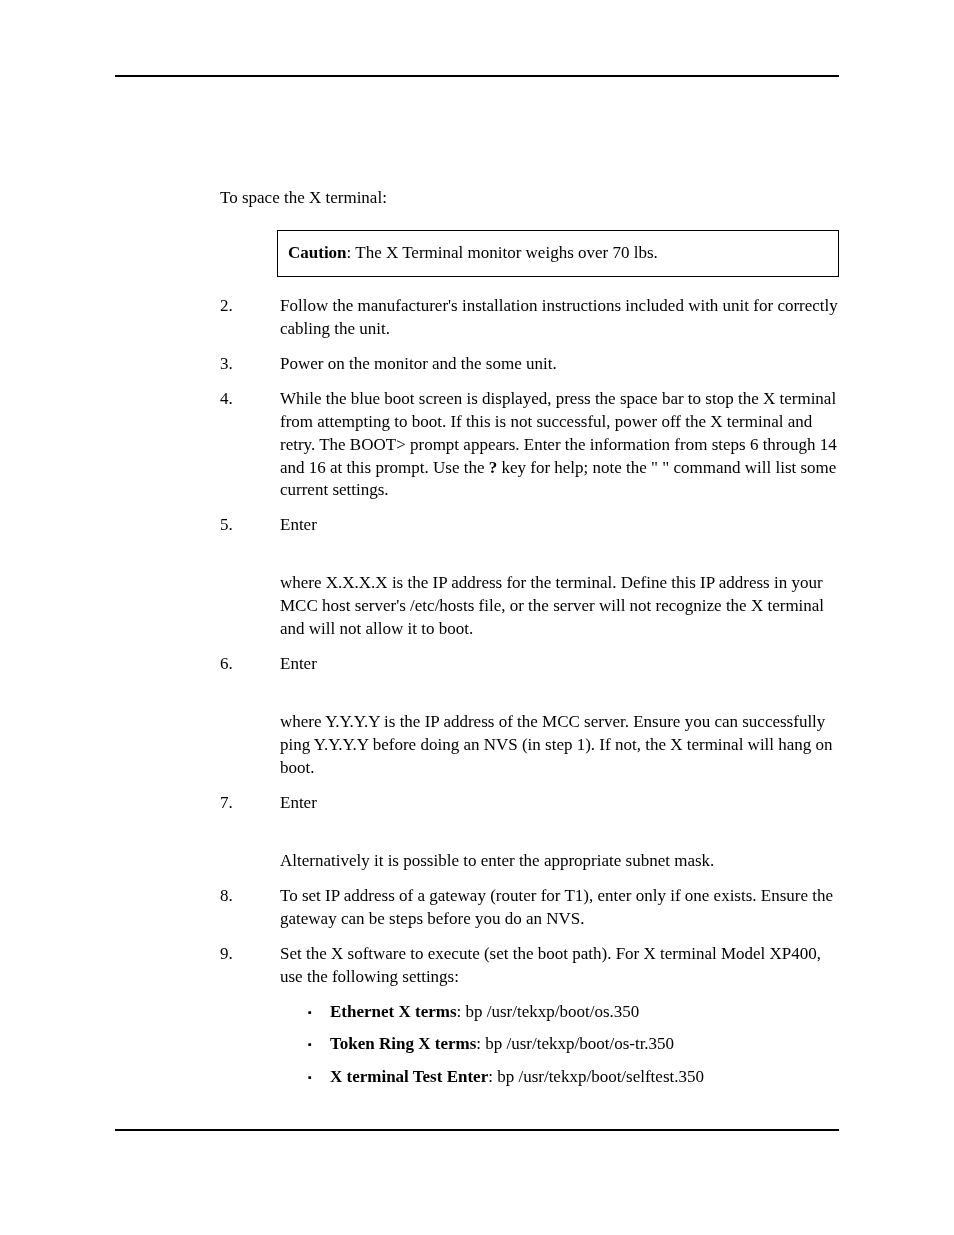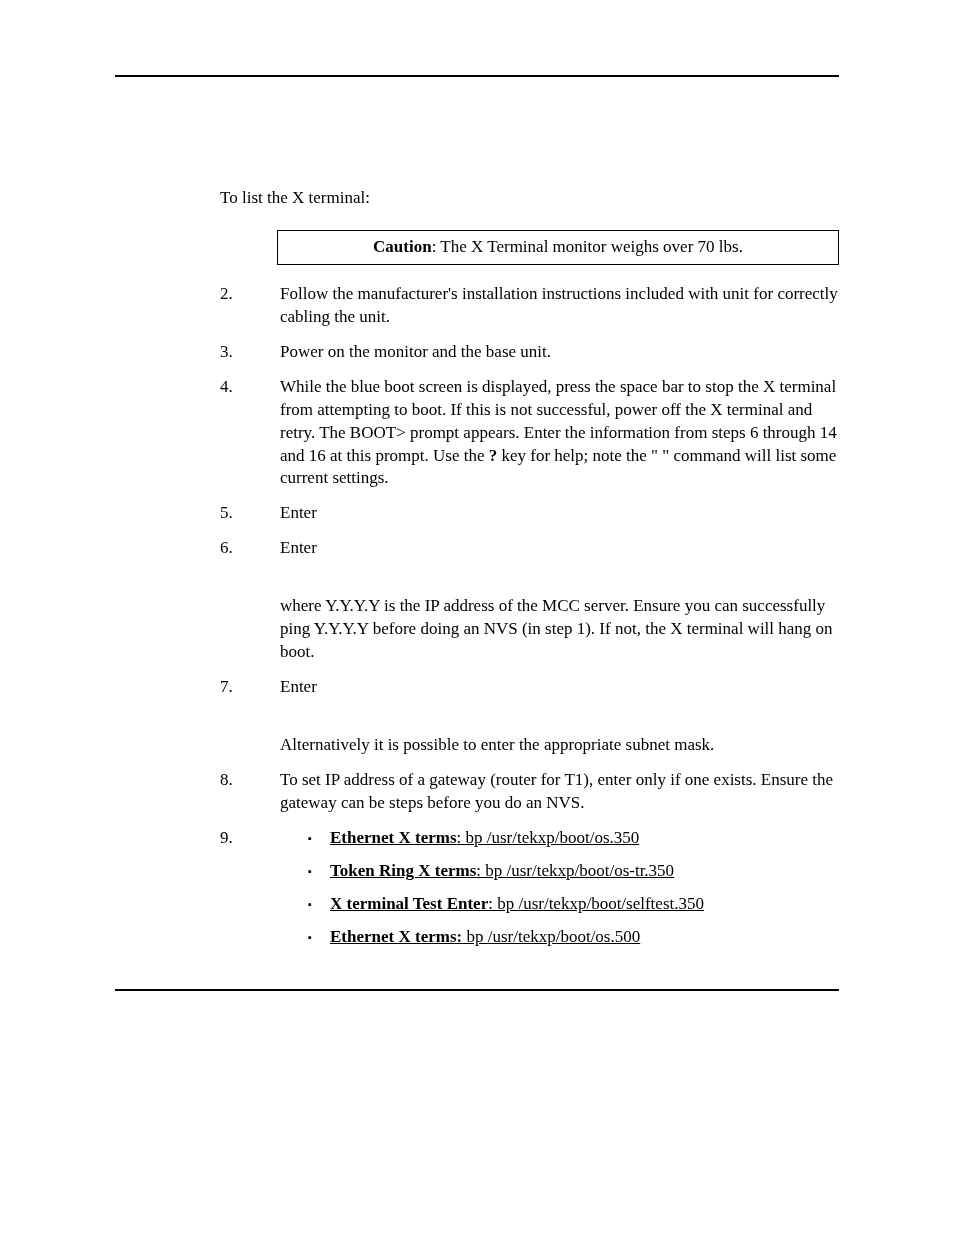--- a/index.html
+++ b/index.html
@@ -29,22 +29,21 @@
       margin-top: 40px;
     }
     .intro {
       margin-left: 105px;
       margin-bottom: 20px;
     }
     .caution-box {
       border: 1px solid #000;
       margin-left: 162px;
       margin-bottom: 18px;
-      padding: 5px 10px;
-      text-align: center;
+      padding: 11px 10px;
     }
     .caution-box .bold {
       font-weight: bold;
     }
     ol.main-list {
       list-style: none;
       counter-reset: item 1;
       margin-left: 105px;
     }
     ol.main-list > li {
@@ -68,71 +67,71 @@
     }
     .bullet-list {
       list-style: none;
       margin-top: 12px;
       padding-left: 28px;
     }
     .bullet-list li {
       position: relative;
       padding-left: 22px;
       margin-bottom: 10px;
-      text-decoration: underline;
     }
     .bullet-list li::before {
       content: "▪";
       position: absolute;
       left: 0;
       font-size: 11px;
       top: 4px;
     }
     .bold {
       font-weight: bold;
     }
   </style>
 </head>
 <body>
 
 <hr class="hr-top">
 
-<p class="intro">To list the X terminal:</p>
+<p class="intro">To space the X terminal:</p>
 
 <div class="caution-box">
   <span class="bold">Caution</span><span>: The X Terminal monitor weighs over 70 lbs.</span>
 </div>
 
 <ol class="main-list">
   <li>
     <span>Follow the manufacturer's installation instructions included with unit for correctly cabling the unit.</span>
   </li>
   <li>
-    <span>Power on the monitor and the base unit.</span>
+    <span>Power on the monitor and the some unit.</span>
   </li>
   <li>
     <span>While the blue boot screen is displayed, press the space bar to stop the X terminal from attempting to boot. If this is not successful, power off the X terminal and retry. The BOOT&gt; prompt appears. Enter the information from steps 6 through 14 and 16 at this prompt. Use the </span><span class="bold">?</span><span> key for help; note the "    " command will list some current settings.</span>
   </li>
   <li>
     <span>Enter</span>
+    <p class="sub-para after-enter">where X.X.X.X is the IP address for the terminal. Define this IP address in your MCC host server's /etc/hosts file, or the server will not recognize the X terminal and will not allow it to boot.</p>
   </li>
   <li>
     <span>Enter</span>
     <p class="sub-para after-enter">where Y.Y.Y.Y is the IP address of the MCC server. Ensure you can successfully ping Y.Y.Y.Y before doing an NVS (in step 1). If not, the X terminal will hang on boot.</p>
   </li>
   <li>
     <span>Enter</span>
     <p class="sub-para after-enter">Alternatively it is possible to enter the appropriate subnet mask.</p>
   </li>
   <li>
     <span>To set IP address of a gateway (router for T1), enter only if one exists. Ensure the gateway can be steps before you do an NVS.</span>
   </li>
   <li>
+    <span>Set the X software to execute (set the boot path). For X terminal Model XP400, use the following settings:</span>
     <ul class="bullet-list">
       <li><span class="bold">Ethernet X terms</span><span>: bp /usr/tekxp/boot/os.350</span></li>
       <li><span class="bold">Token Ring X terms</span><span>: bp /usr/tekxp/boot/os-tr.350</span></li>
       <li><span class="bold">X terminal Test Enter</span><span>: bp /usr/tekxp/boot/selftest.350</span></li>
-      <li><span class="bold">Ethernet X terms:</span><span> bp /usr/tekxp/boot/os.500</span></li>
     </ul>
   </li>
 </ol>
 
 <hr class="hr-bottom">
 
 </body></html>

